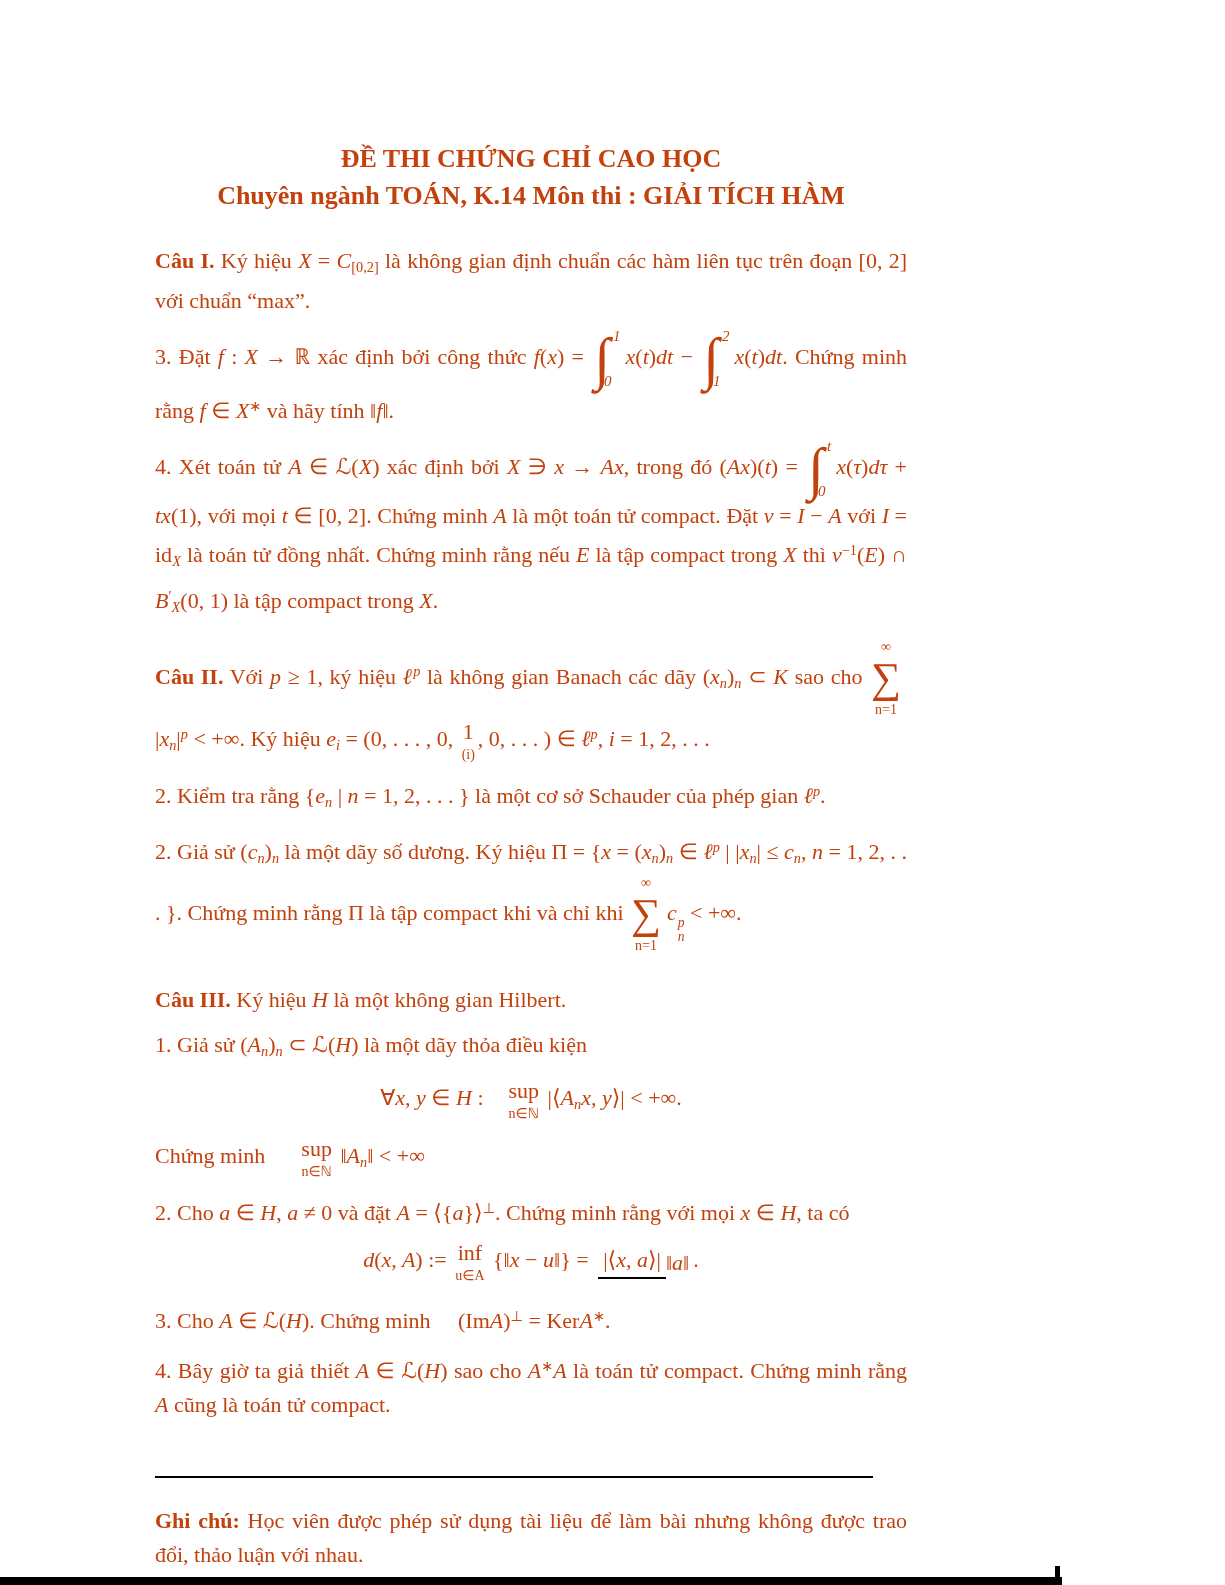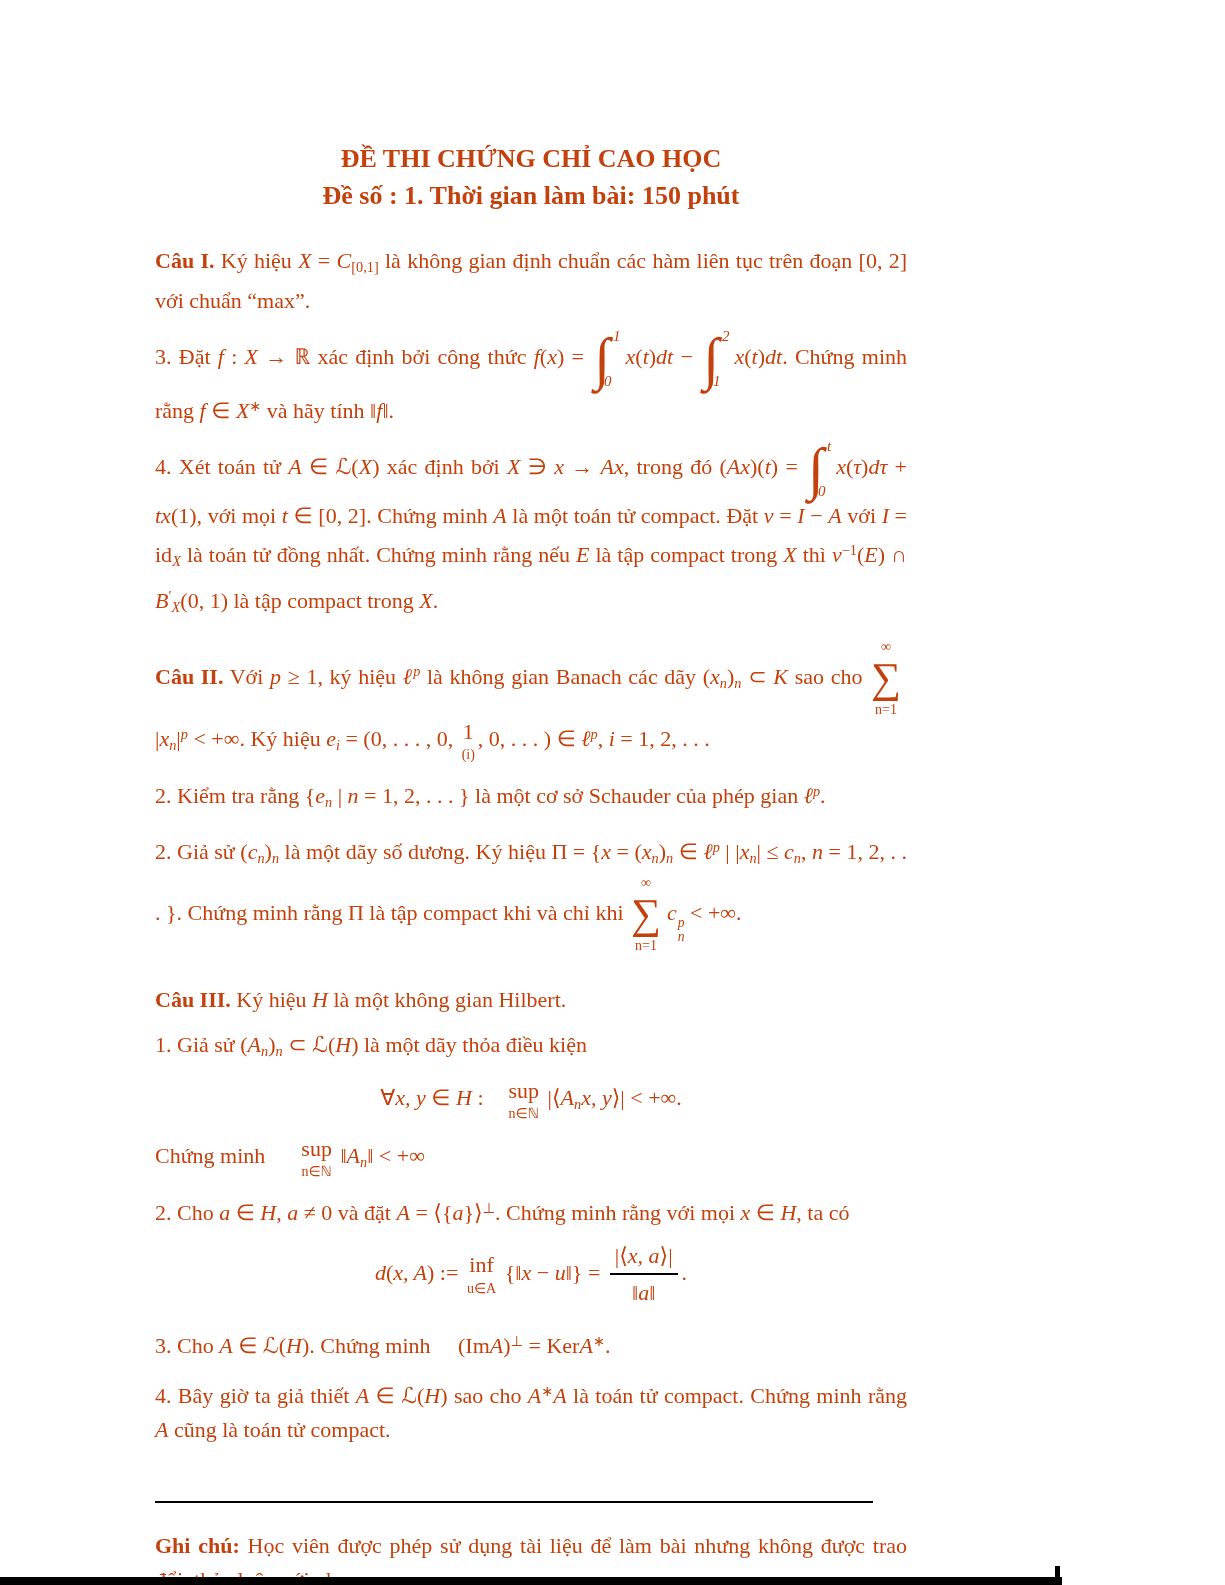--- a/index.html
+++ b/index.html
@@ -32,44 +32,44 @@
   .sum-hi{font-size:14px;margin-bottom:3px;}
   .sum-glyph{font-size:42px;line-height:1;}
   .sum-lo{font-size:14px;margin-top:4px;}
   
   .understack{display:inline-flex;flex-direction:column;align-items:center;vertical-align:middle;line-height:1;margin:0 3px;}
   .us-main{line-height:1.1;}
   .us-under{font-size:14px;margin-top:4px;}
   
   .supsub{display:inline-flex;flex-direction:column;align-items:flex-start;vertical-align:-0.55em;line-height:1.05;font-size:0.62em;margin-left:1px;}
   
-  .frac{display:inline-flex;flex-direction:column;align-items:center;vertical-align:middle;margin:0 4px;line-height:1.35;}
+  .frac{display:inline-flex;flex-direction:row;align-items:flex-start;vertical-align:middle;margin:0 4px;line-height:1.35;}
   .num{border-bottom:2px solid #000;padding:0 5px 3px 5px;}
   .den{padding-top:3px;}
   
   .sec-cau2{margin-top:16px;}
   .sec-cau3{margin-top:30px;}
   .footnote-rule{width:718px;height:0;border:none;border-top:2px solid #000;margin:54px 0 26px 0;}
   
   .scan-bottom{position:absolute;left:0;bottom:0;width:1225px;height:8px;background:#000;}
   .scan-corner{position:absolute;right:2px;bottom:8px;width:5px;height:11px;background:#000;}
 </style>
 </head>
 <body>
 
 <div class="page">
   <div class="content">
 
     <div class="title-block">
       <div>ĐỀ THI CHỨNG CHỈ CAO HỌC</div>
-      <div>Đề số : 1.  Thời gian làm bài: 150 phút</div>
+      <div>Chuyên ngành TOÁN, K.14 Môn thi : GIẢI TÍCH HÀM</div>
     </div>
 
     <div class="sec-cau1">
-      <p class="body"><span class="b">Câu I.</span><span> Ký hiệu </span><span class="i">X</span><span> = </span><span class="i">C</span><span class="sub">[0,1]</span><span> là không gian định chuẩn các hàm liên tục trên đoạn [0, 2] với chuẩn “max”.</span></p>
+      <p class="body"><span class="b">Câu I.</span><span> Ký hiệu </span><span class="i">X</span><span> = </span><span class="i">C</span><span class="sub">[0,2]</span><span> là không gian định chuẩn các hàm liên tục trên đoạn [0, 2] với chuẩn “max”.</span></p>
       <p class="body"><span>3. Đặt </span><span class="i">f</span><span> :  </span><span class="i">X</span><span> → ℝ xác định bởi công thức </span><span class="i">f</span><span>(</span><span class="i">x</span><span>) = </span><span class="bigint">
             <span class="int-glyph">∫</span>
             <span class="int-lims">
               <span class="int-hi">1</span>
               <span class="int-lo">0</span>
             </span>
           </span><span class="i">x</span><span>(</span><span class="i">t</span><span>)</span><span class="i">dt</span><span> − </span><span class="bigint">
             <span class="int-glyph">∫</span>
             <span class="int-lims">
               <span class="int-hi">2</span>

